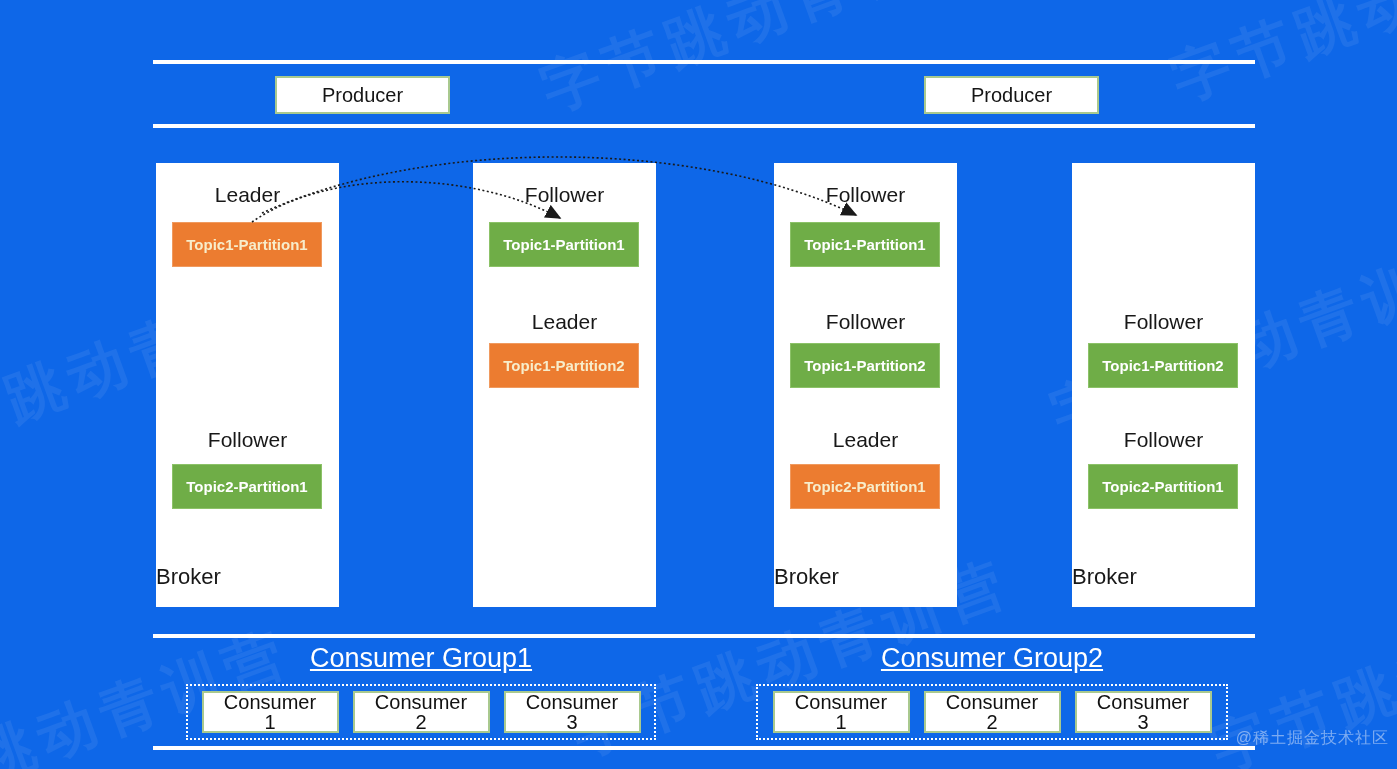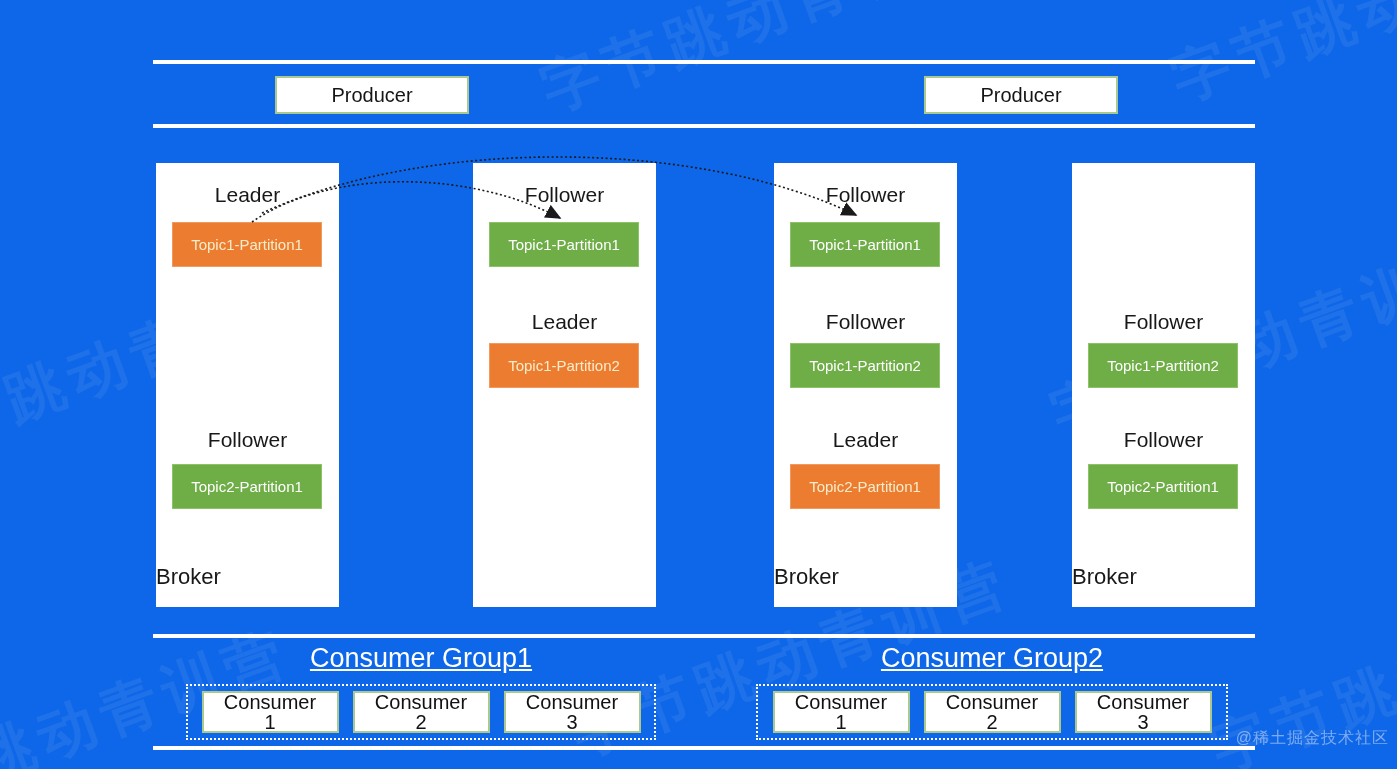--- a/index.html
+++ b/index.html
@@ -36,21 +36,21 @@
     position:absolute; left:153px; width:1102px; height:4px;
     background:#FFFFFF; z-index:2;
   }
   .hline-1 { top:60px; }
   .hline-2 { top:124px; }
   .hline-3 { top:634px; }
   .hline-4 { top:746px; }
 
   
   .producer {
-    position:absolute; top:76px; width:194px; height:38px;
+    position:absolute; top:76px; width:175px; height:38px;
     background:#FFFFFF; border:2px solid #A9C98E;
     display:flex; align-items:center; justify-content:center;
     font-size:20px; z-index:3;
   }
   .producer-1 { left:275px; }
   .producer-2 { left:924px; }
 
   
   .broker {
     position:absolute; top:163px; width:183px; height:444px;
@@ -65,21 +65,21 @@
     position:absolute; left:0; width:100%; text-align:center;
     font-size:21px; color:#181818;
   }
   .r1 { top:20px; }
   .r2 { top:147px; }
   .r3 { top:265px; }
 
   .topic {
     position:absolute; left:16px; width:150px; height:45px;
     display:flex; align-items:center; justify-content:center;
-    font-size:15px; font-weight:normal; text-align:center;
+    font-size:15px; font-weight:bold; text-align:center;
   }
   .t1 { top:59px; }
   .t2 { top:180px; }
   .t3 { top:301px; }
   .leader   { background:#EC7C30; border:1px solid #F09A5F; color:#F7EDCB; }
   .follower { background:#6FAD47; border:1px solid #8CC268; color:#FFFFFF; }
 
   .broker-name {
     position:absolute; top:400px; left:0; width:100%;
     font-size:22px; color:#181818; line-height:1.25;

